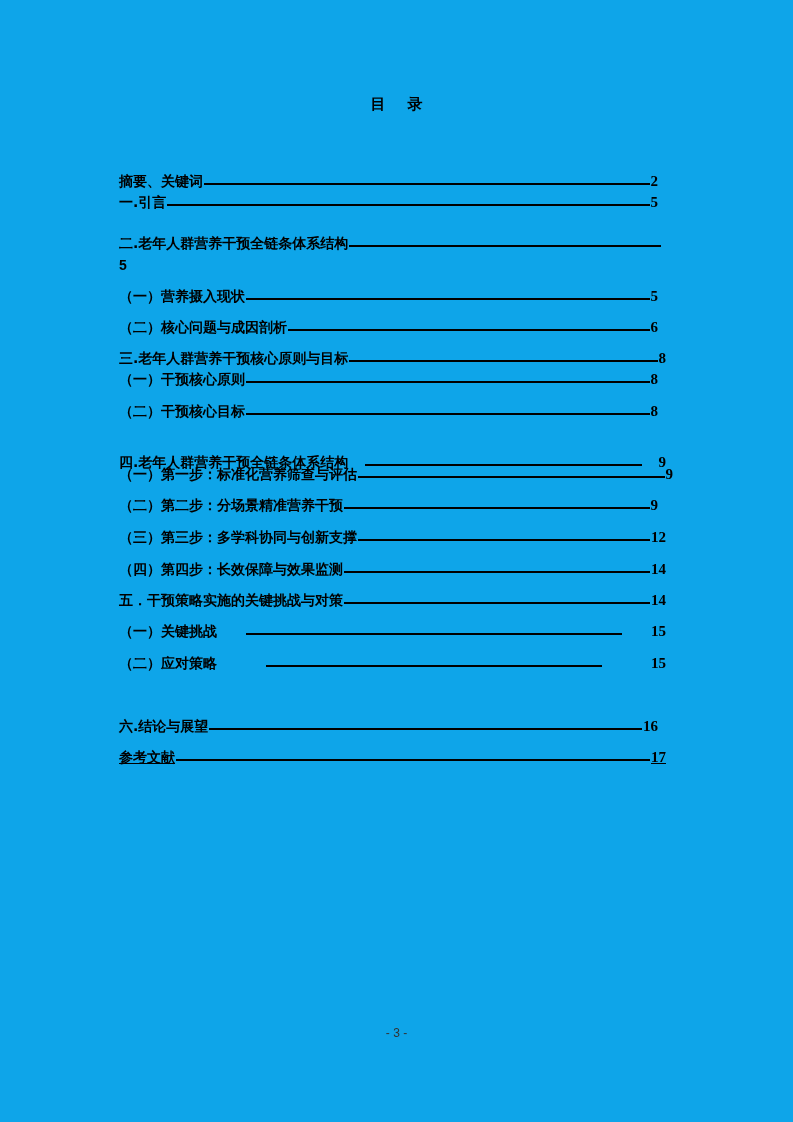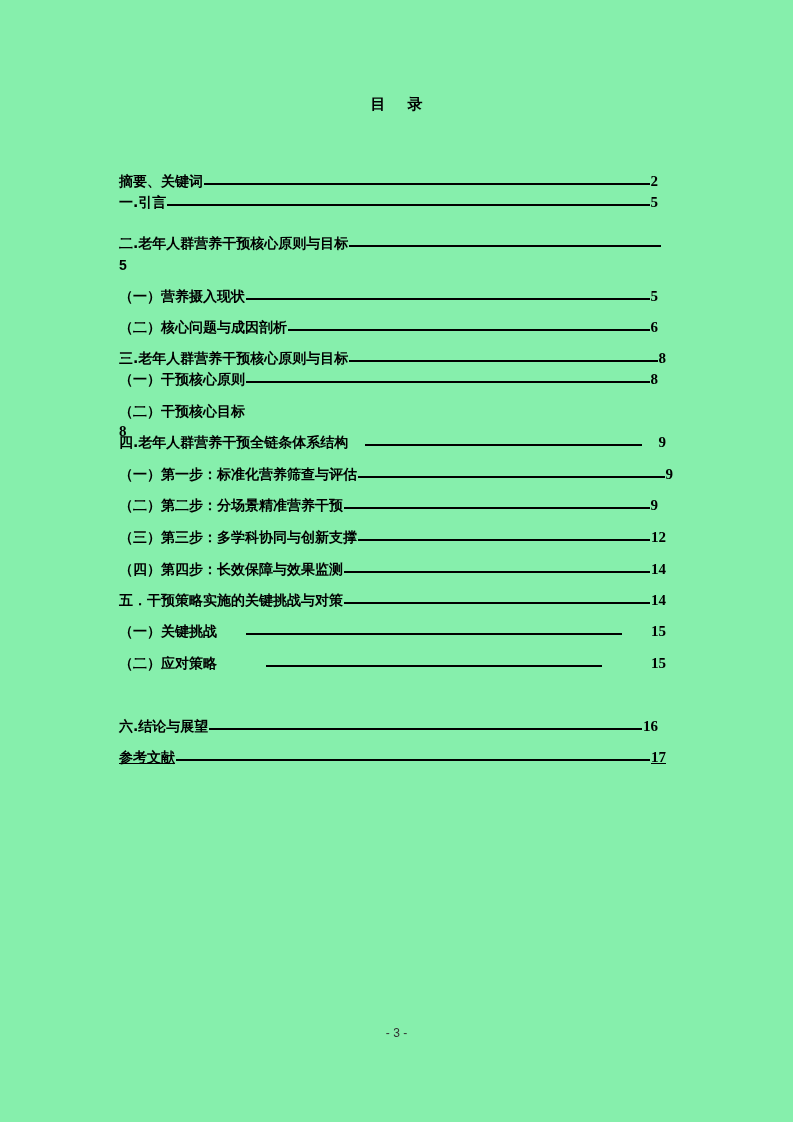--- a/index.html
+++ b/index.html
@@ -1,18 +1,18 @@
 <!DOCTYPE html>
 <html><head>
 <meta charset="utf-8">
 <style>
   html, body { margin: 0; padding: 0; background: #ffffff; }
   body { width: 793px; height: 1122px; position: relative; overflow: hidden;
          font-family: "DejaVu Sans", "Liberation Sans", sans-serif; color: #000; }
-  .page { position: absolute; left: 0; top: 0; width: 793px; height: 1122px; background: #86efac; }
+  .page { position: absolute; left: 0; top: 0; width: 793px; height: 1122px; background: #0ea5e9; }
   .title { position: absolute; top: 95px; left: 0; width: 793px; text-align: center;
            font-size: 15px; font-weight: bold; letter-spacing: 0; }
   .title span { display: inline-block; }
   .title .gap { width: 22px; }
   .row { position: absolute; left: 119px; height: 20px; display: flex; align-items: flex-start;
          font-size: 14px; font-weight: bold; white-space: nowrap; }
   .row .label { flex: 0 0 auto; }
   .row .leader { flex: 1 1 auto; height: 0; border-top: 2px solid #000; margin: 0 1px; align-self: center; position: relative; top: 1px; }
   .row .page-num { flex: 0 0 auto; font-family: "Liberation Serif", "DejaVu Serif", serif; font-weight: bold; font-size: 15px; }
   .wrapnum { position: absolute; left: 119px; font-size: 14px; font-weight: bold;
@@ -37,21 +37,21 @@
       <span class="page-num">2</span>
     </div>
 
     <div class="row" style="top:194px; width:539px;">
       <span class="label">一.引言</span>
       <span class="leader"></span>
       <span class="page-num">5</span>
     </div>
 
     <div class="row" style="top:235px; width:543px;">
-      <span class="label">二.老年人群营养干预核心原则与目标</span>
+      <span class="label">二.老年人群营养干预全链条体系结构</span>
       <span class="leader"></span>
     </div>
     <div class="wrapnum" style="top:257px;">5</div>
 
     <div class="row" style="top:288px; width:539px;">
       <span class="label">（一）营养摄入现状</span>
       <span class="leader"></span>
       <span class="page-num">5</span>
     </div>
 
@@ -66,27 +66,27 @@
       <span class="leader"></span>
       <span class="page-num">8</span>
     </div>
 
     <div class="row" style="top:371px; width:539px;">
       <span class="label">（一）干预核心原则</span>
       <span class="leader"></span>
       <span class="page-num">8</span>
     </div>
 
-    <div class="row" style="top:403px; width:539px;flex-direction:column;">
+    <div class="row" style="top:403px; width:539px;">
       <span class="label">（二）干预核心目标</span>
       <span class="leader"></span>
       <span class="page-num">8</span>
     </div>
 
-    <div class="row" style="top:434px; width:547px;gap:16px;">
+    <div class="row" style="top:454px; width:547px;gap:16px;">
       <span class="label">四.老年人群营养干预全链条体系结构</span>
       <span class="leader"></span>
       <span class="page-num">9</span>
     </div>
 
     <div class="row" style="top:466px; width:554px;">
       <span class="label">（一）第一步：标准化营养筛查与评估</span>
       <span class="leader"></span>
       <span class="page-num">9</span>
     </div>

